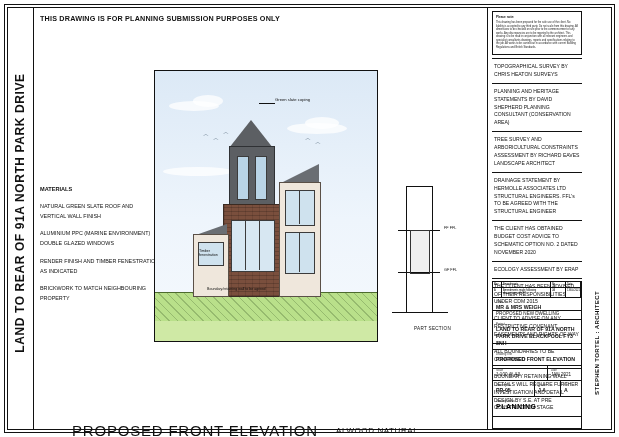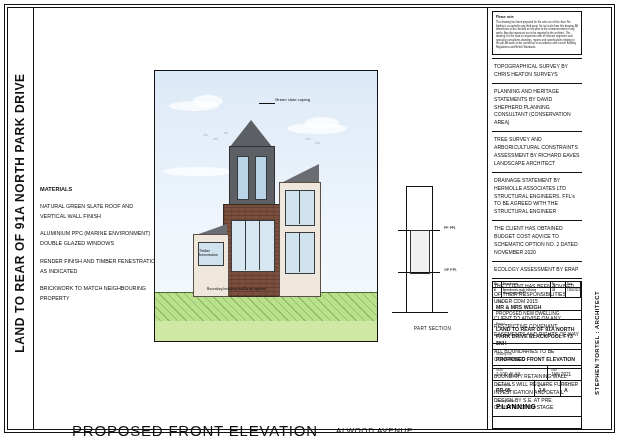--- a/index.html
+++ b/index.html
@@ -98,20 +98,21 @@
 
 <div id="sheet">
 
   <div class="border-outer"></div>
   <div class="border-inner"></div>
 
   <div class="left-strip">
     <div class="vtext">LAND TO REAR OF 91A NORTH PARK DRIVE</div>
   </div>
 
+  <div class="top-note">THIS DRAWING IS FOR PLANNING SUBMISSION PURPOSES ONLY</div>
 
   <div class="draw-area">
 
     <div class="materials">
       <div class="mt-title">MATERIALS</div>
       <p>NATURAL GREEN SLATE ROOF AND VERTICAL WALL FINISH</p>
       <p>ALUMINIUM PPC (MARINE ENVIRONMENT) DOUBLE GLAZED WINDOWS</p>
       <p>RENDER FINISH AND TIMBER FENESTRATION AS INDICATED</p>
       <p>BRICKWORK TO MATCH NEIGHBOURING PROPERTY</p>
     </div>
@@ -177,21 +178,21 @@
       <div class="sec-line" style="left:10px;top:86px;width:42px;height:1px;background:#111;"></div>
       <div class="sec-line" style="left:4px;top:126px;width:56px;height:1px;background:#111;"></div>
       <div class="sec-line" style="left:22px;top:44px;width:18px;height:42px;background:rgba(0,0,0,.06);border:1px solid #333;"></div>
       <div class="sec-label" style="left:56px;top:40px;">FF FFL</div>
       <div class="sec-label" style="left:56px;top:82px;">GF FFL</div>
     </div>
 
     <div class="part-section">PART SECTION</div>
 
     <div class="big-title">PROPOSED FRONT ELEVATION</div>
-    <div class="avenue">ALWOOD AVENUE</div>
+    <div class="avenue">ALWOOD NATURAL</div>
   </div>
 
   <div class="right-col"></div>
 
   <div class="disclaimer">
     <div class="dh">Please note:</div>
     <div class="dp">This drawing has been prepared for the sole use of the client. No liability is accepted to any third party. Do not scale from this drawing. All dimensions to be checked on site prior to the commencement of any works. Any discrepancies are to be reported to the architect. This drawing is to be read in conjunction with all relevant engineers and specialist consultants drawings, reports and specifications relating to the job. All works to be carried out in accordance with current Building Regulations and British Standards.</div>
   </div>
 
   <div class="notes">

